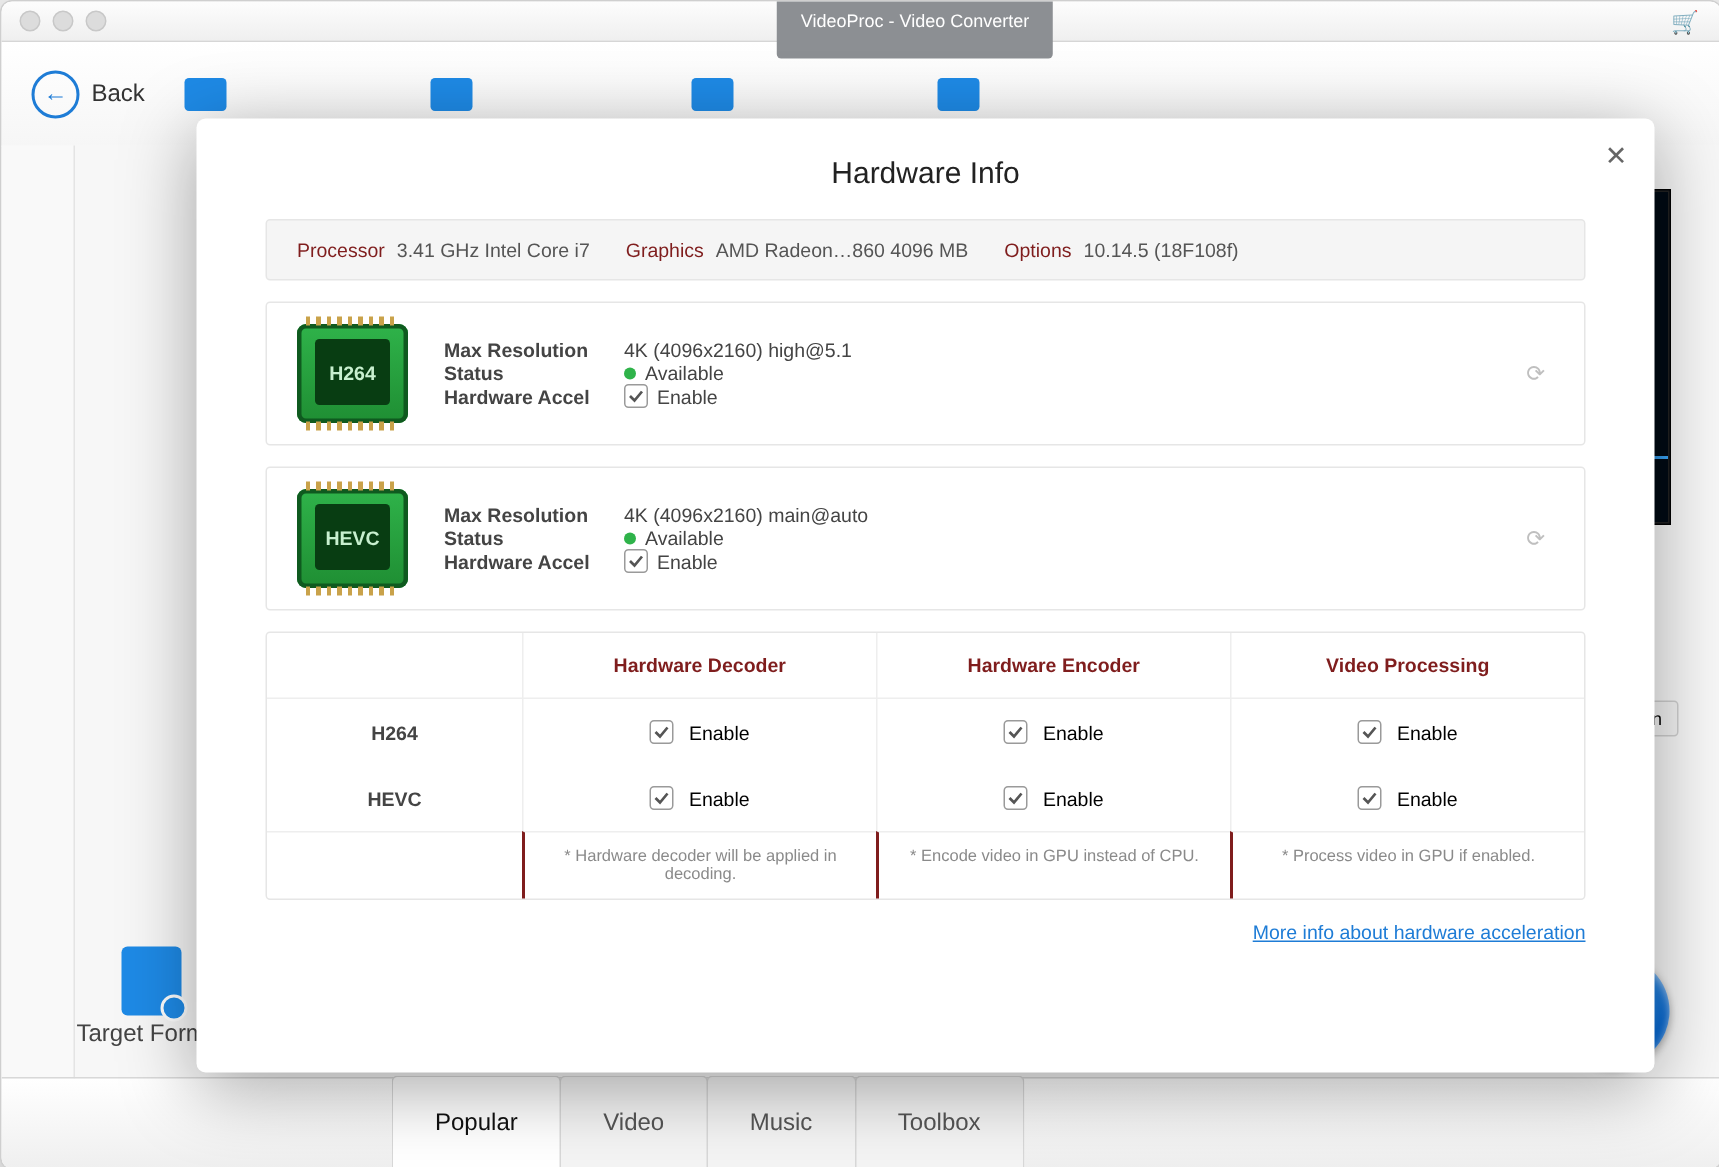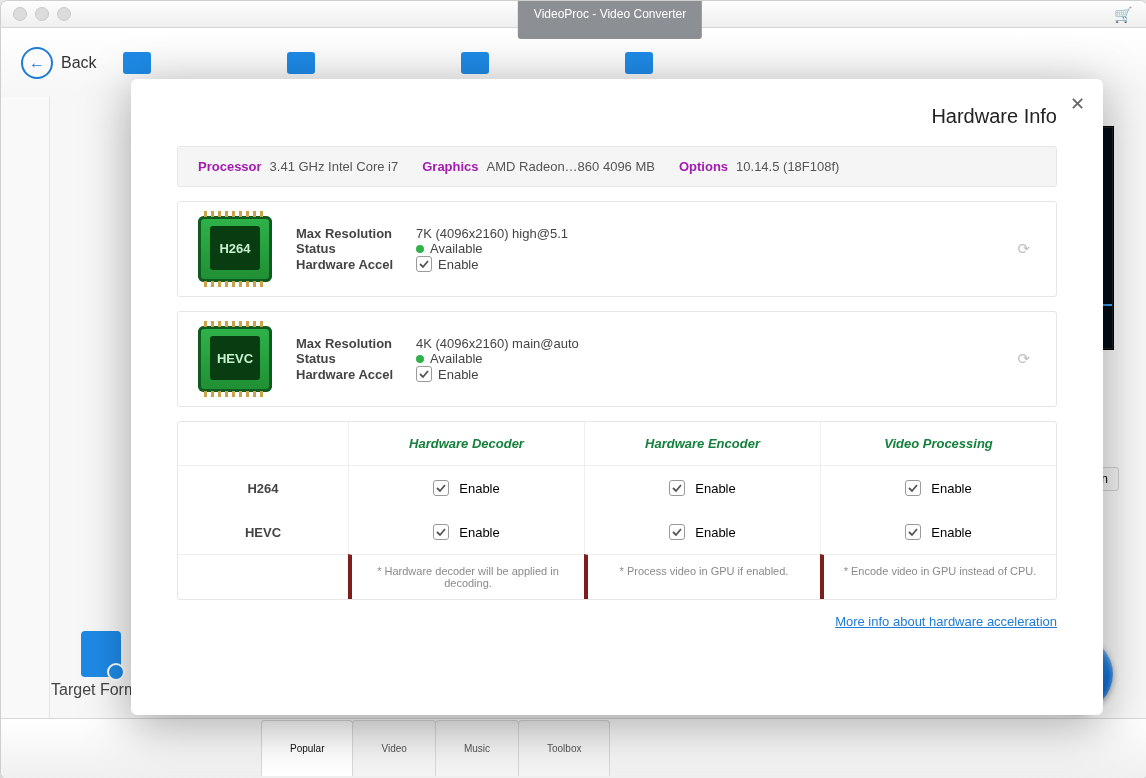--- a/index.html
+++ b/index.html
@@ -21,48 +21,48 @@
   .opt-btn{background:#eaeaea;border:1px solid #cfcfcf;border-radius:3px;padding:3px 8px;font-size:12px;display:inline-block;margin-bottom:6px;}
   .qmark{color:#888;font-weight:bold;padding-left:4px;}
   .side-panel div{margin-bottom:6px;}
   .browse-open{position:absolute;right:28px;top:370px;display:flex;gap:6px;}
   .browse-open span{background:#f3f3f3;border:1px solid #cfcfcf;border-radius:3px;padding:4px 10px;font-size:12px;}
   .target-format{position:absolute;left:50px;bottom:20px;text-align:center;font-size:16px;color:#444;}
   .tf-icon{width:40px;height:46px;background:#1e8ae6;border-radius:4px;margin:0 auto 4px;position:relative;}
   .tf-icon::after{content:"";position:absolute;right:-4px;bottom:-4px;width:14px;height:14px;border-radius:50%;background:#1e8ae6;border:2px solid #fff;}
   .run-btn{position:absolute;right:34px;bottom:8px;width:74px;height:74px;border-radius:50%;background:radial-gradient(circle at 30% 25%,#6ec7ff,#0a6bd4 70%);box-shadow:0 2px 6px rgba(0,0,0,.35),inset 0 2px 6px rgba(255,255,255,.6);display:flex;align-items:center;justify-content:center;color:#fff;font-weight:800;font-style:italic;font-size:18px;letter-spacing:1px;text-shadow:0 1px 2px rgba(0,0,0,.4);}
   .bottom-tabs{position:absolute;left:0;right:0;bottom:0;height:60px;background:linear-gradient(#fff,#efefef);border-top:1px solid #d8d8d8;display:flex;align-items:center;padding-left:260px;gap:0;}
-  .tab{padding:22px 28px;font-size:10px;color:#555;border:1px solid transparent;border-bottom:none;position:relative;top:-1px;background:#f4f4f4;border-color:#d8d8d8;border-radius:4px 4px 0 0;margin-right:-1px;text-align:center;}
+  .tab{padding:22px 28px;font-size:16px;color:#555;border:1px solid transparent;border-bottom:none;position:relative;top:-1px;background:#f4f4f4;border-color:#d8d8d8;border-radius:4px 4px 0 0;margin-right:-1px;text-align:center;}
   .tab.active{background:#fff;color:#111;}
   
   .modal{position:absolute;left:130px;top:78px;width:880px;height:596px;background:#fff;border-radius:6px;box-shadow:0 10px 50px rgba(0,0,0,.35);padding:22px 46px 18px;}
   .modal-close{position:absolute;right:18px;top:14px;font-size:18px;color:#666;cursor:pointer;}
-  .modal h2{text-align:right;font-weight:400;font-size:20px;margin:4px 0 18px;color:#222;}
+  .modal h2{text-align:center;font-weight:400;font-size:20px;margin:4px 0 18px;color:#222;}
   .info-row{background:#f5f5f5;border:1px solid #e6e6e6;border-radius:3px;padding:12px 20px;font-size:13px;color:#555;display:flex;gap:24px;align-items:center;margin-bottom:14px;}
-  .info-row b{color:#a21caf;font-weight:700;margin-right:8px;}
+  .info-row b{color:#7f1d1d;font-weight:400;margin-right:8px;}
   .codec-card{border:1px solid #e6e6e6;border-radius:3px;padding:14px 20px;display:flex;gap:24px;align-items:center;margin-bottom:14px;}
   .chip{width:74px;height:66px;background:linear-gradient(#2fb34a,#1f8e33);border-radius:6px;position:relative;box-shadow:inset 0 0 0 3px #0f5a1f;display:flex;align-items:center;justify-content:center;color:#063b10;font-weight:700;font-size:14px;}
   .chip .die{position:absolute;inset:10px 12px 12px 12px;background:#083d12;border-radius:3px;display:flex;align-items:center;justify-content:center;color:#c8f0cf;font-size:13px;font-weight:700;}
   .chip::before,.chip::after{content:"";position:absolute;left:6px;right:6px;height:6px;background:repeating-linear-gradient(90deg,#c9a24a 0 3px,transparent 3px 7px);} 
   .chip::before{top:-5px;} .chip::after{bottom:-5px;}
   .codec-fields{flex:1;}
   .codec-fields .line{display:flex;align-items:center;font-size:13px;color:#444;margin:0 0;}
   .codec-fields .lab{width:120px;font-weight:600;color:#444;}
   .status-dot{width:8px;height:8px;border-radius:50%;background:#2fb34a;display:inline-block;margin-right:6px;}
   .cb{width:14px;height:14px;border:1px solid #9a9a9a;border-radius:3px;display:inline-flex;align-items:center;justify-content:center;margin-right:6px;background:#fff;}
   .cb svg{width:10px;height:10px;}
   .refresh{color:#bfbfbf;font-size:15px;padding:6px;cursor:pointer;}
   .grid{display:grid;grid-template-columns:170px 1fr 1fr 1fr;border:1px solid #e6e6e6;border-radius:3px;}
   .grid>div{padding:14px 10px;font-size:13px;text-align:center;}
-  .grid .hdr{font-weight:600;color:#15803d;border-bottom:1px solid #eee;border-left:1px solid #eee;font-style:italic;}
+  .grid .hdr{font-weight:600;color:#7f1d1d;border-bottom:1px solid #eee;border-left:1px solid #eee;}
   .grid .hdr:first-child{border-left:none;}
   .grid .rowlab{font-weight:600;color:#444;border-left:none;display:flex;align-items:center;justify-content:center;}
   .grid .cell{border-left:1px solid #eee;}
   .grid .cell.cbcell{display:flex;align-items:center;justify-content:center;gap:4px;}
-  .grid .note{font-size:11px;color:#8a8a8a;border-top:1px solid #eee;border-left:4px solid #7f1d1d;padding:10px 16px;}
+  .grid .note{font-size:11px;color:#8a8a8a;border-top:1px solid #eee;border-left:2px solid #7f1d1d;padding:10px 16px;}
   .grid .note.first{border-left:none;}
   .more-link{display:block;text-align:right;margin-top:14px;color:#1e7cd6;font-size:13px;text-decoration:underline;cursor:pointer;}
 </style>
 </head>
 <body>
 
 <div class="window">
   <div class="titlebar">
     <div class="traffic">
       <div class="dot"></div>
@@ -122,21 +122,21 @@
       <span><b>Options</b><span>10.14.5 (18F108f)</span></span>
     </div>
 
     <div class="codec-card">
       <div class="chip">
           <div class="die">H264</div>
         </div>
       <div class="codec-fields">
         <div class="line">
             <span class="lab">Max Resolution</span>
-            <span>7K (4096x2160) high@5.1</span>
+            <span>4K (4096x2160) high@5.1</span>
           </div>
         <div class="line">
             <span class="lab">Status</span>
             <span class="status-dot"></span>
             <span>Available</span>
           </div>
         <div class="line">
             <span class="lab">Hardware Accel</span>
             <span class="cb">
               <svg viewBox="0 0 10 10">
@@ -229,19 +229,19 @@
           <span class="cb">
             <svg viewBox="0 0 10 10">
               <polyline points="1,5 4,8 9,2" fill="none" stroke="#555" stroke-width="1.8"></polyline>
             </svg>
           </span>
           <span>Enable</span>
         </div>
 
       <div class="note first"></div>
       <div class="note">* Hardware decoder will be applied in decoding.</div>
+      <div class="note">* Encode video in GPU instead of CPU.</div>
       <div class="note">* Process video in GPU if enabled.</div>
-      <div class="note">* Encode video in GPU instead of CPU.</div>
     </div>
 
     <a class="more-link">More info about hardware acceleration</a>
   </div>
 </div>
 
 </body></html>

